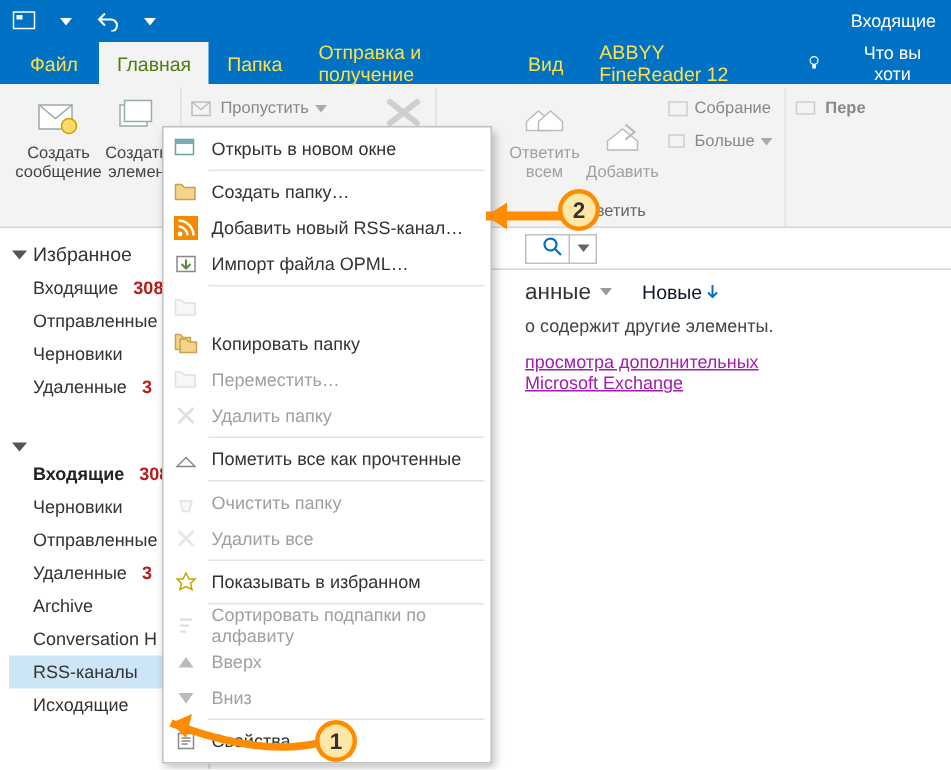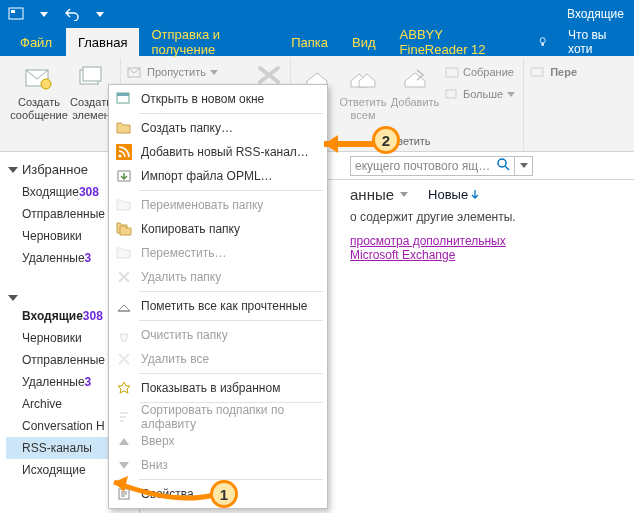--- a/index.html
+++ b/index.html
@@ -41,27 +41,27 @@
   }
   .tab {
     padding: 0 12px;
     display: flex; align-items: center;
     color: #fde047;
     font-size: 13px;
     cursor: pointer;
   }
   .tab.active {
     background: #f3f3f3;
-    color: #000000;
+    color: #4d7c0f;
   }
   .tab.file {
     padding: 0 14px;
   }
   .tabrow .spacer { flex: 1; }
-  .tab.help { color: #fff; font-size: 12px; display:flex; align-items:center; gap:20px; }
+  .tab.help { color: #fff; font-size: 12px; display:flex; align-items:center; gap:20px;text-align:center; }
   
   .ribbon {
     background: #f3f3f3;
     border-bottom: 1px solid #d4d4d4;
     height: 96px;
     display: flex;
     align-items: stretch;
     padding: 2px 4px 0 4px;
     overflow: hidden;
   }
@@ -81,21 +81,21 @@
     color: #444;
     font-size: 11px;
     text-align: center;
     line-height: 1.15;
   }
   .bigbtn .bigicon {
     width: 32px; height: 32px;
     display:flex; align-items:center; justify-content:center;
     margin-bottom: 2px;
   }
-  .bigbtn.dim { color: #a0a0a0; }
+  .bigbtn.dim { color: #a0a0a0; justify-content: flex-end; }
   .smallrow {
     display: flex; align-items: center;
     color: #888; font-size: 11px;
     gap: 4px;
     height: 20px;
   }
   .smallrow svg { opacity: 0.5; }
   .grouplabel {
     color: #666; font-size: 11px;
     text-align: center;
@@ -153,21 +153,21 @@
   }
   .navitem {
     display:flex; align-items:center;
     font-size: 12px; color:#333;
     padding: 3px 0 3px 16px;
     height: 22px;
   }
   .navitem.sel {
     background: #cde6f7;
   }
-  .navitem .count { color:#6d28d9; margin-left:0; font-weight:600;}
+  .navitem .count { color:#b91c1c; margin-left:10px; font-weight:600;}
   .navitem.bold { font-weight:600; color:#222;}
   .tri {
     width:0;height:0;border-left:5px solid transparent;border-right:5px solid transparent;border-top:6px solid #555;display:inline-block;
   }
   
   .reading {
     position:absolute; left:350px; top:210px; right:4px;
     font-size:12px; color:#444;
   }
   .reading a { color:#a21caf; text-decoration:underline;}
@@ -245,22 +245,22 @@
         <span class="chev-d"></span>
       </span>
   </div>
   <div class="spacer"></div>
   <div class="title">Входящие</div>
 </div>
 
 <div class="tabrow">
   <div class="tab file">Файл</div>
   <div class="tab active">Главная</div>
+  <div class="tab">Папка</div>
   <div class="tab">Отправка и получение</div>
-  <div class="tab">Папка</div>
   <div class="tab">Вид</div>
   <div class="tab">ABBYY FineReader 12</div>
   <div class="spacer"></div>
   <div class="tab help">
     <svg width="14" height="14" viewBox="0 0 14 14">
         <circle cx="7" cy="5" r="3.2" fill="none" stroke="#fff" stroke-width="1"></circle>
         <rect x="5.5" y="8.5" width="3" height="3" fill="#fff"></rect>
       </svg>
     <span>Что вы хоти</span>
   </div>
@@ -359,21 +359,20 @@
       <svg width="16" height="12" viewBox="0 0 16 12">
           <rect x="1" y="2" width="12" height="8" fill="none" stroke="#aaa"></rect>
         </svg>
       <span>Пере</span>
     </div>
   </div>
 </div>
 
 <div class="searchbar">
   <div class="searchbox">
-    <span>екущего почтового ящ…</span>
     <span class="mag">
       <svg width="14" height="14" viewBox="0 0 14 14">
           <circle cx="6" cy="6" r="4" fill="none" stroke="#0072c6" stroke-width="1.5"></circle>
           <path d="M9 9 L13 13" stroke="#0072c6" stroke-width="1.5"></path>
         </svg>
     </span>
   </div>
   <div class="searchdrop">
       <span class="chev-d"></span>
     </div>
@@ -492,21 +491,20 @@
       </span>
     <span class="lbl">Импорт файла OPML…</span>
   </div>
   <div class="ctxsep"></div>
   <div class="ctxitem disabled">
     <span class="cicon">
         <svg width="16" height="14" viewBox="0 0 16 14">
           <path d="M1 5 V12 H14 V4 H7 L5 2 H1 Z" fill="#eee" stroke="#bbb"></path>
         </svg>
       </span>
-    <span class="lbl">Переименовать папку</span>
   </div>
   <div class="ctxitem">
     <span class="cicon">
         <svg width="16" height="14" viewBox="0 0 16 14">
           <path d="M1 4 V11 H11 V3 H6 L4 1 H1 Z" fill="#f3d48a" stroke="#c9a24a"></path>
           <path d="M4 7 V13 H15 V6 H10 L8 4 H4 Z" fill="#f3d48a" stroke="#c9a24a"></path>
         </svg>
       </span>
     <span class="lbl">Копировать папку</span>
   </div>

